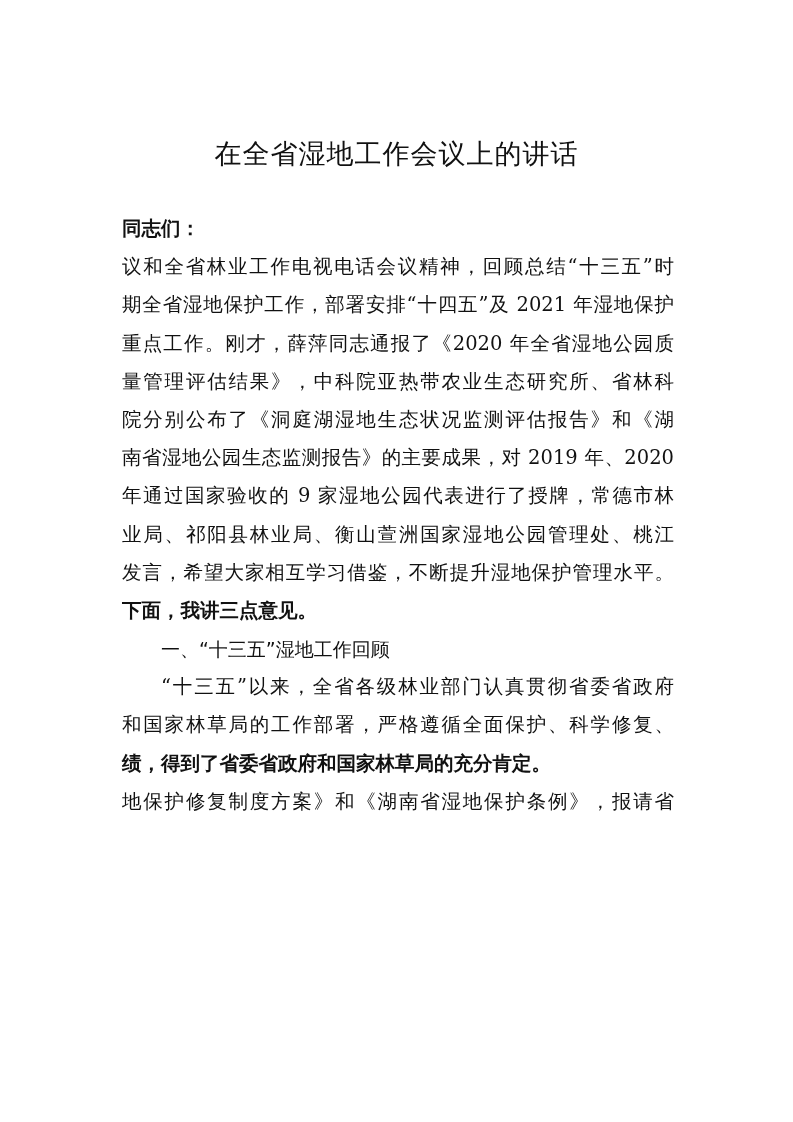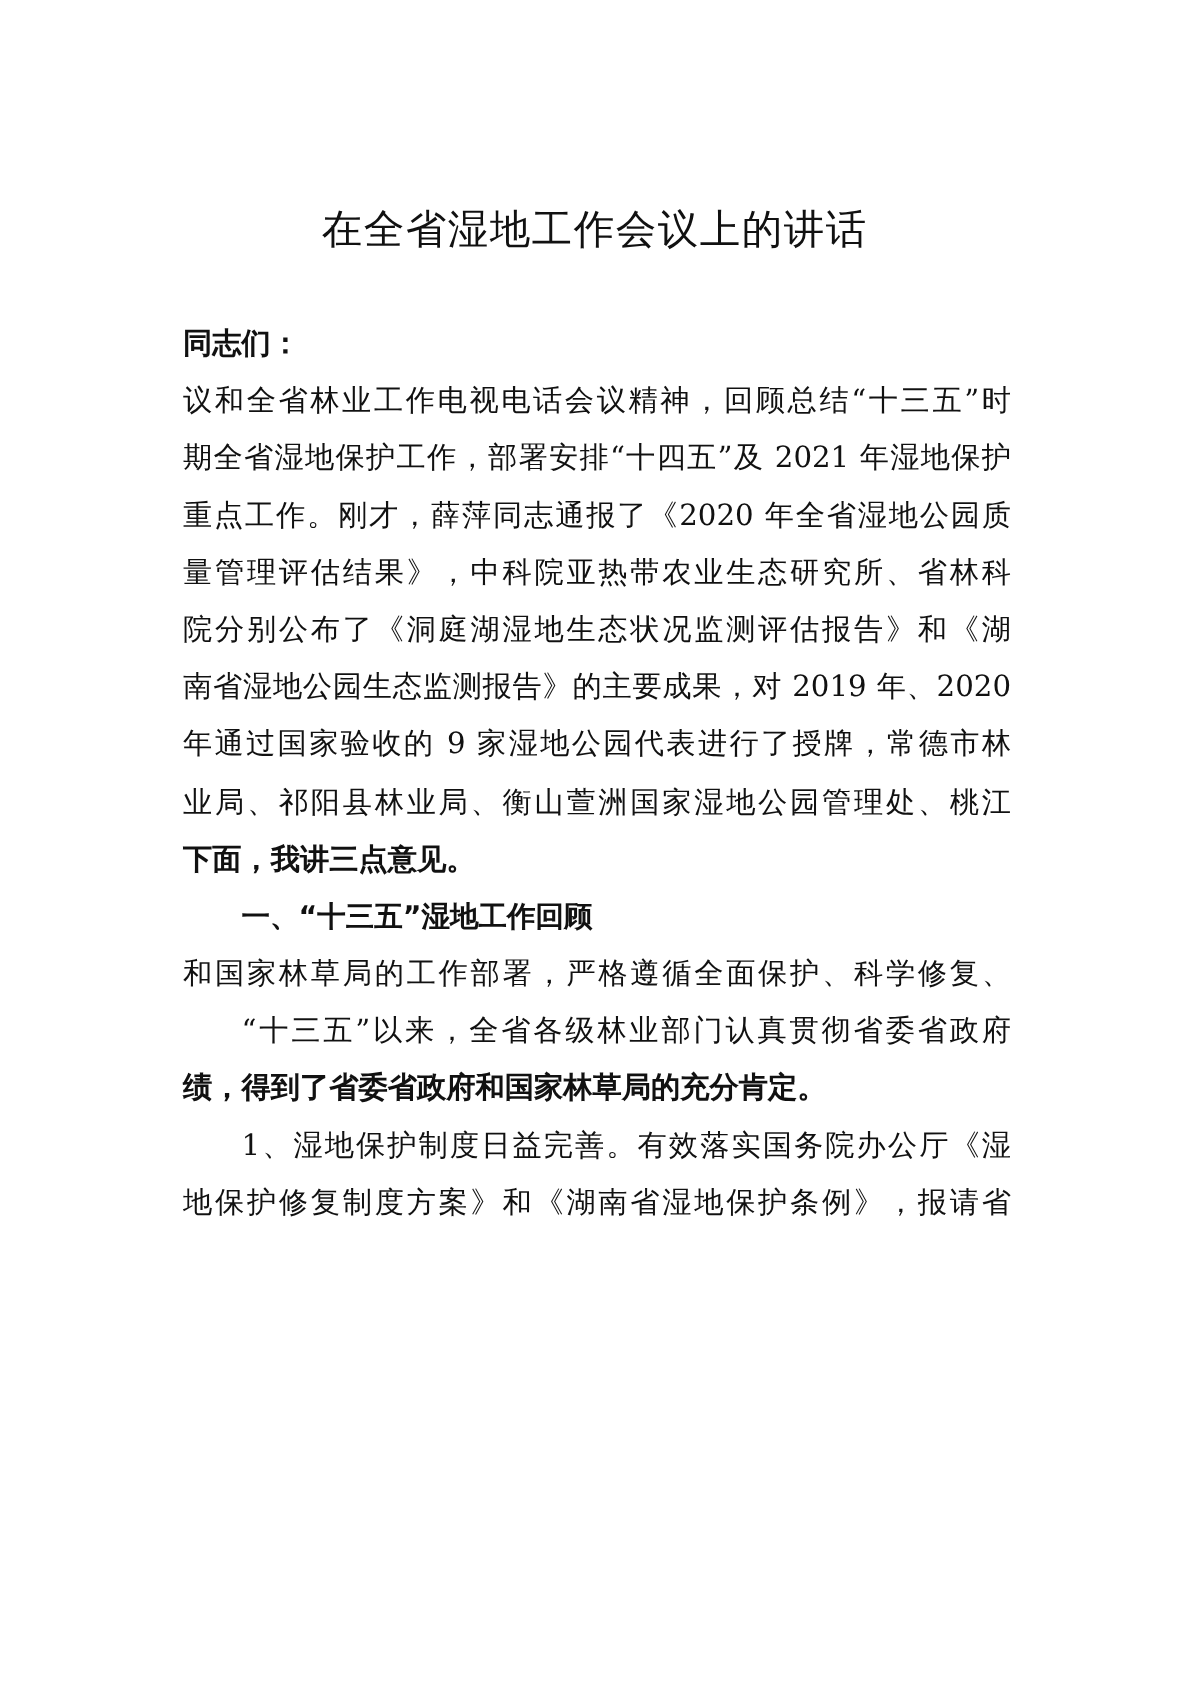--- a/index.html
+++ b/index.html
@@ -6,40 +6,40 @@
   body { width: 793px; height: 1122px; position: relative; overflow: hidden;
          font-family: "DejaVu Serif", "Liberation Serif", serif; color: #111; }
   .page { position: absolute; left: 0; top: 0; width: 793px; height: 1122px; background: #fff; }
   .title { position: absolute; top: 134px; left: 0; width: 793px; text-align: center;
            font-size: 27px; letter-spacing: 1px; line-height: 40px; color: #111; }
   .body { position: absolute; left: 122px; top: 210px; width: 552px; }
   .line { height: 38.2px; line-height: 38.2px; font-size: 19.5px; white-space: nowrap;
           text-align: justify; text-align-last: justify; overflow: visible; }
   .line.last { text-align-last: left; font-weight: bold; }
   .line.indent { padding-left: 39px; }
-  .line.heading { font-family: "DejaVu Sans", "Liberation Sans", sans-serif; font-weight: bold;
+  .line.heading { font-family: "DejaVu Sans", "Liberation Sans", sans-serif; font-weight: normal;
                   padding-left: 39px; text-align-last: left; font-size: 19px; }
 </style>
 </head>
 <body>
 
 <div class="page">
   <div class="title">在全省湿地工作会议上的讲话</div>
 
   <div class="body">
     <div class="line last">同志们：</div>
     <div class="line">议和全省林业工作电视电话会议精神，回顾总结“十三五”时</div>
     <div class="line">期全省湿地保护工作，部署安排“十四五”及 2021 年湿地保护</div>
     <div class="line">重点工作。刚才，薛萍同志通报了《2020 年全省湿地公园质</div>
     <div class="line">量管理评估结果》，中科院亚热带农业生态研究所、省林科</div>
     <div class="line">院分别公布了《洞庭湖湿地生态状况监测评估报告》和《湖</div>
     <div class="line">南省湿地公园生态监测报告》的主要成果，对 2019 年、2020</div>
     <div class="line">年通过国家验收的 9 家湿地公园代表进行了授牌，常德市林</div>
     <div class="line">业局、祁阳县林业局、衡山萱洲国家湿地公园管理处、桃江</div>
+    <div class="line">发言，希望大家相互学习借鉴，不断提升湿地保护管理水平。</div>
     <div class="line last">下面，我讲三点意见。</div>
     <div class="line heading">一、“十三五”湿地工作回顾</div>
+    <div class="line indent">“十三五”以来，全省各级林业部门认真贯彻省委省政府</div>
     <div class="line">和国家林草局的工作部署，严格遵循全面保护、科学修复、</div>
-    <div class="line indent">“十三五”以来，全省各级林业部门认真贯彻省委省政府</div>
     <div class="line last">绩，得到了省委省政府和国家林草局的充分肯定。</div>
-    <div class="line indent">1、湿地保护制度日益完善。有效落实国务院办公厅《湿</div>
     <div class="line">地保护修复制度方案》和《湖南省湿地保护条例》，报请省</div>
   </div>
 </div>
 
 </body></html>

